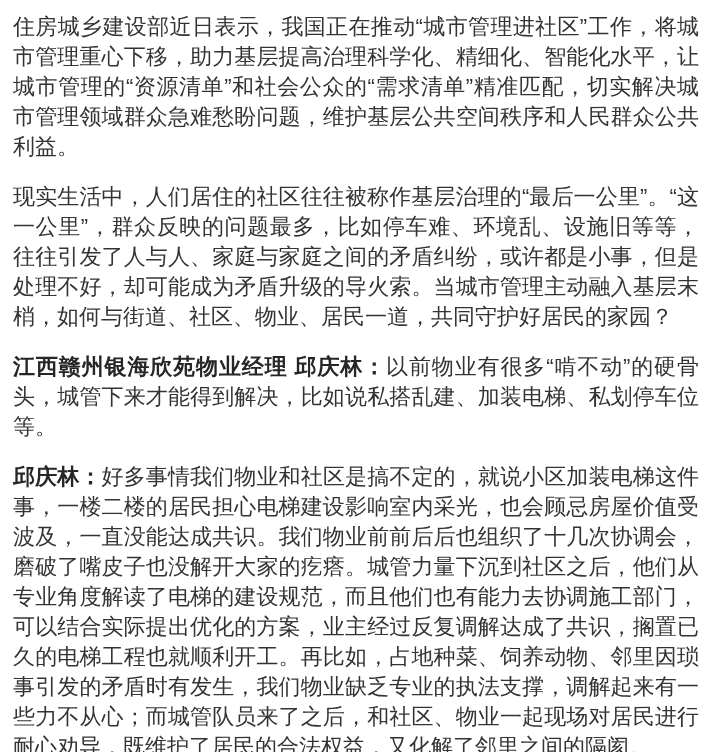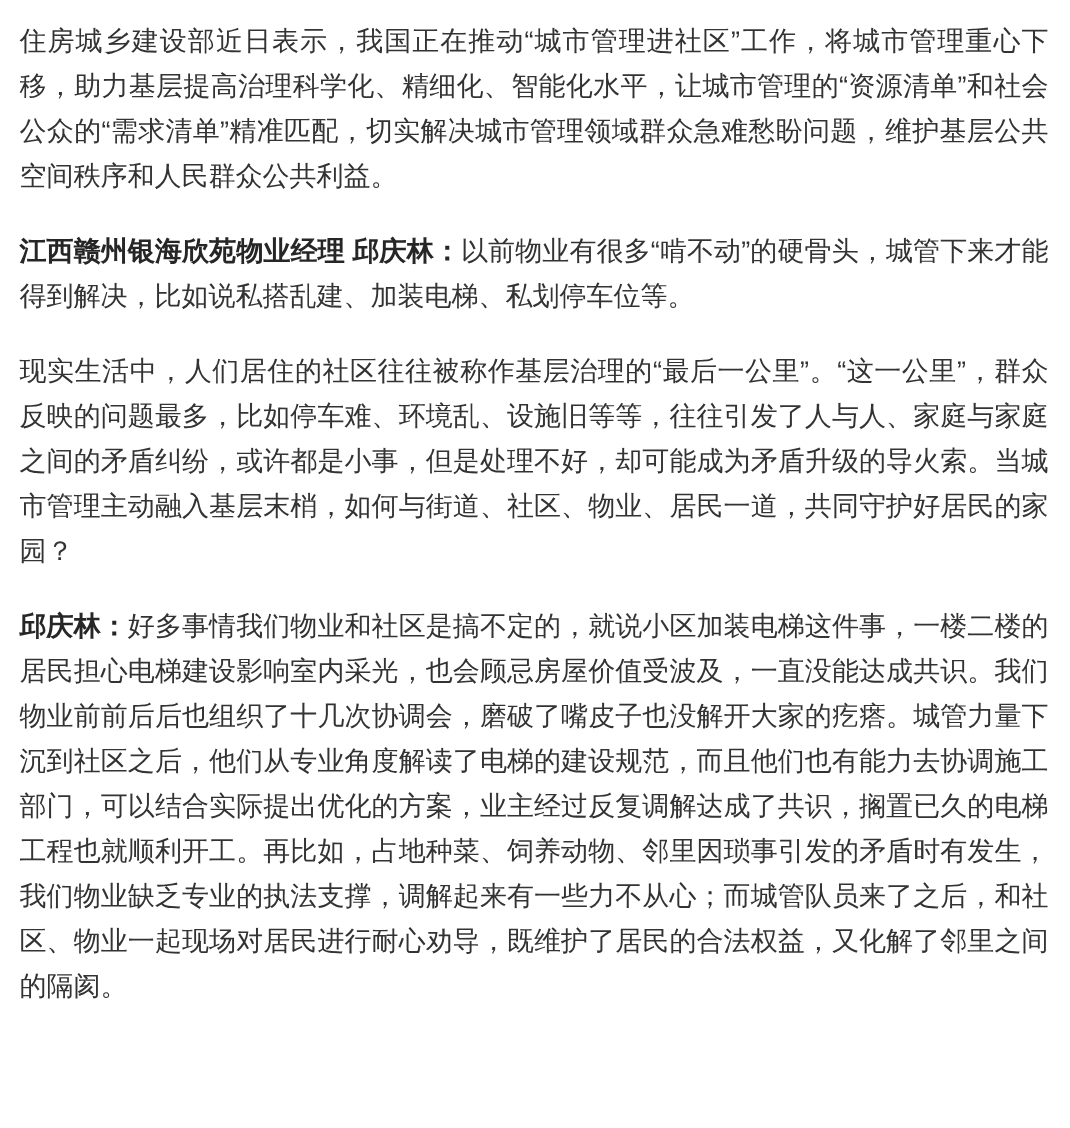--- a/index.html
+++ b/index.html
@@ -12,41 +12,41 @@
     width: 713px;
     min-height: 752px;
     font-family: "Liberation Sans", "DejaVu Sans", sans-serif;
     color: #333333;
   }
   .article {
     padding: 12px 14px 0 13px;
   }
   .article p {
     margin: 0 0 20px 0;
-    font-size: 18px;
+    font-size: 22px;
     line-height: 30px;
     text-align: justify;
     text-justify: inter-ideograph;
     word-break: break-all;
   }
   .article p:last-child {
     margin-bottom: 0;
   }
   .speaker {
     font-weight: 700;
     color: #262626;
   }
 </style>
 </head>
 <body>
 
 <article class="article">
 
   <p><span>住房城乡建设部近日表示，我国正在推动“城市管理进社区”工作，将城市管理重心下移，助力基层提高治理科学化、精细化、智能化水平，让城市管理的“资源清单”和社会公众的“需求清单”精准匹配，切实解决城市管理领域群众急难愁盼问题，维护基层公共空间秩序和人民群众公共利益。</span></p>
 
+  <p><span>现实生活中，人们居住的社区往往被称作基层治理的“最后一公里”。“这一公里”，群众反映的问题最多，比如停车难、环境乱、设施旧等等，往往引发了人与人、家庭与家庭之间的矛盾纠纷，或许都是小事，但是处理不好，却可能成为矛盾升级的导火索。当城市管理主动融入基层末梢，如何与街道、社区、物业、居民一道，共同守护好居民的家园？</span></p>
+
   <p><strong class="speaker">江西赣州银海欣苑物业经理 邱庆林：</strong><span>以前物业有很多“啃不动”的硬骨头，城管下来才能得到解决，比如说私搭乱建、加装电梯、私划停车位等。</span></p>
-
-  <p><span>现实生活中，人们居住的社区往往被称作基层治理的“最后一公里”。“这一公里”，群众反映的问题最多，比如停车难、环境乱、设施旧等等，往往引发了人与人、家庭与家庭之间的矛盾纠纷，或许都是小事，但是处理不好，却可能成为矛盾升级的导火索。当城市管理主动融入基层末梢，如何与街道、社区、物业、居民一道，共同守护好居民的家园？</span></p>
 
 
   <p><strong class="speaker">邱庆林：</strong><span>好多事情我们物业和社区是搞不定的，就说小区加装电梯这件事，一楼二楼的居民担心电梯建设影响室内采光，也会顾忌房屋价值受波及，一直没能达成共识。我们物业前前后后也组织了十几次协调会，磨破了嘴皮子也没解开大家的疙瘩。城管力量下沉到社区之后，他们从专业角度解读了电梯的建设规范，而且他们也有能力去协调施工部门，可以结合实际提出优化的方案，业主经过反复调解达成了共识，搁置已久的电梯工程也就顺利开工。再比如，占地种菜、饲养动物、邻里因琐事引发的矛盾时有发生，我们物业缺乏专业的执法支撑，调解起来有一些力不从心；而城管队员来了之后，和社区、物业一起现场对居民进行耐心劝导，既维护了居民的合法权益，又化解了邻里之间的隔阂。</span></p>
 
 </article>
 
 </body></html>

